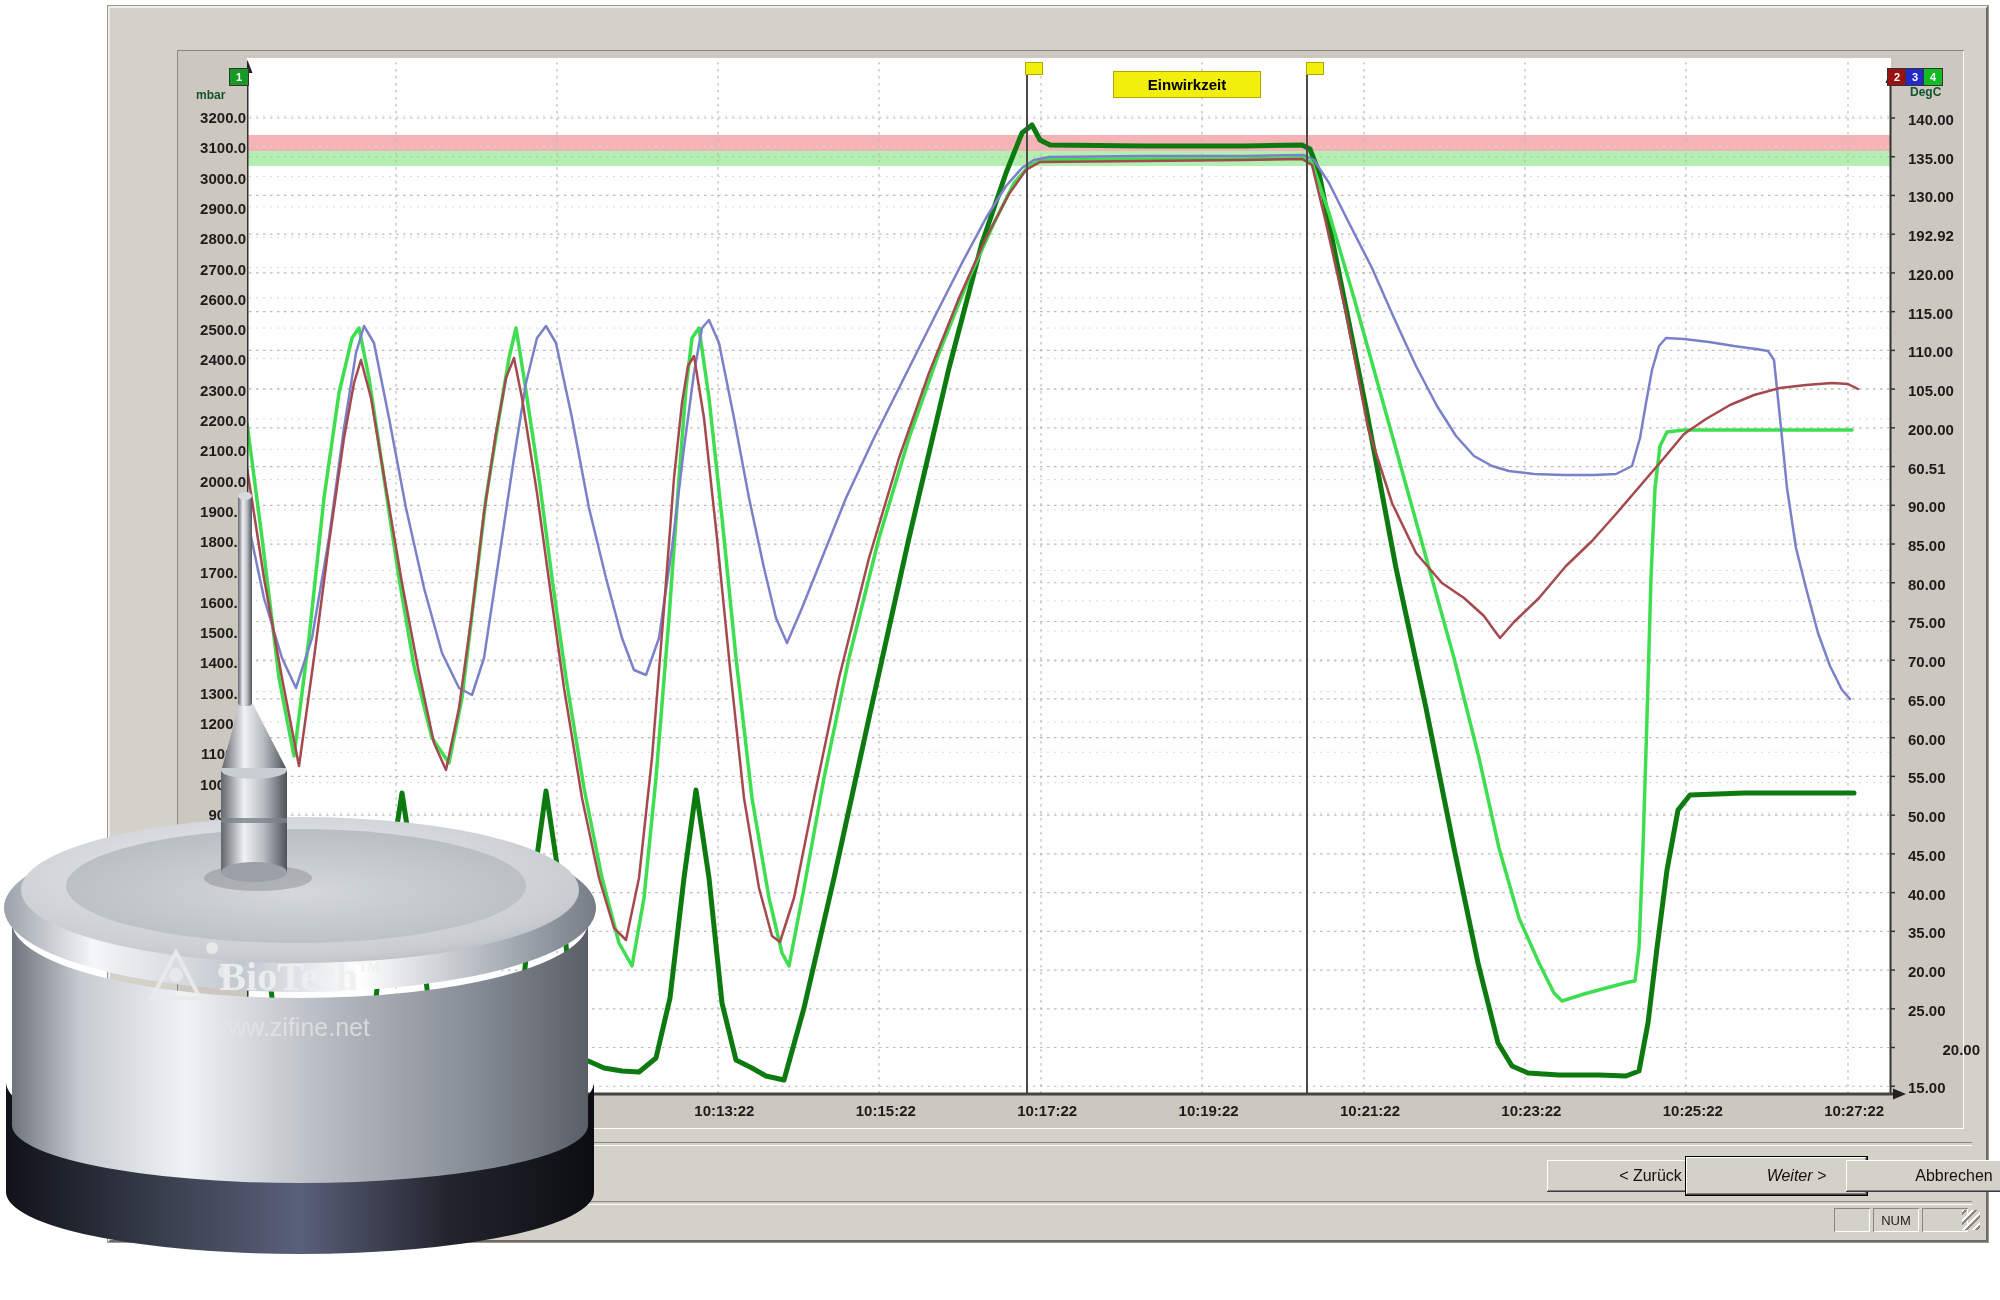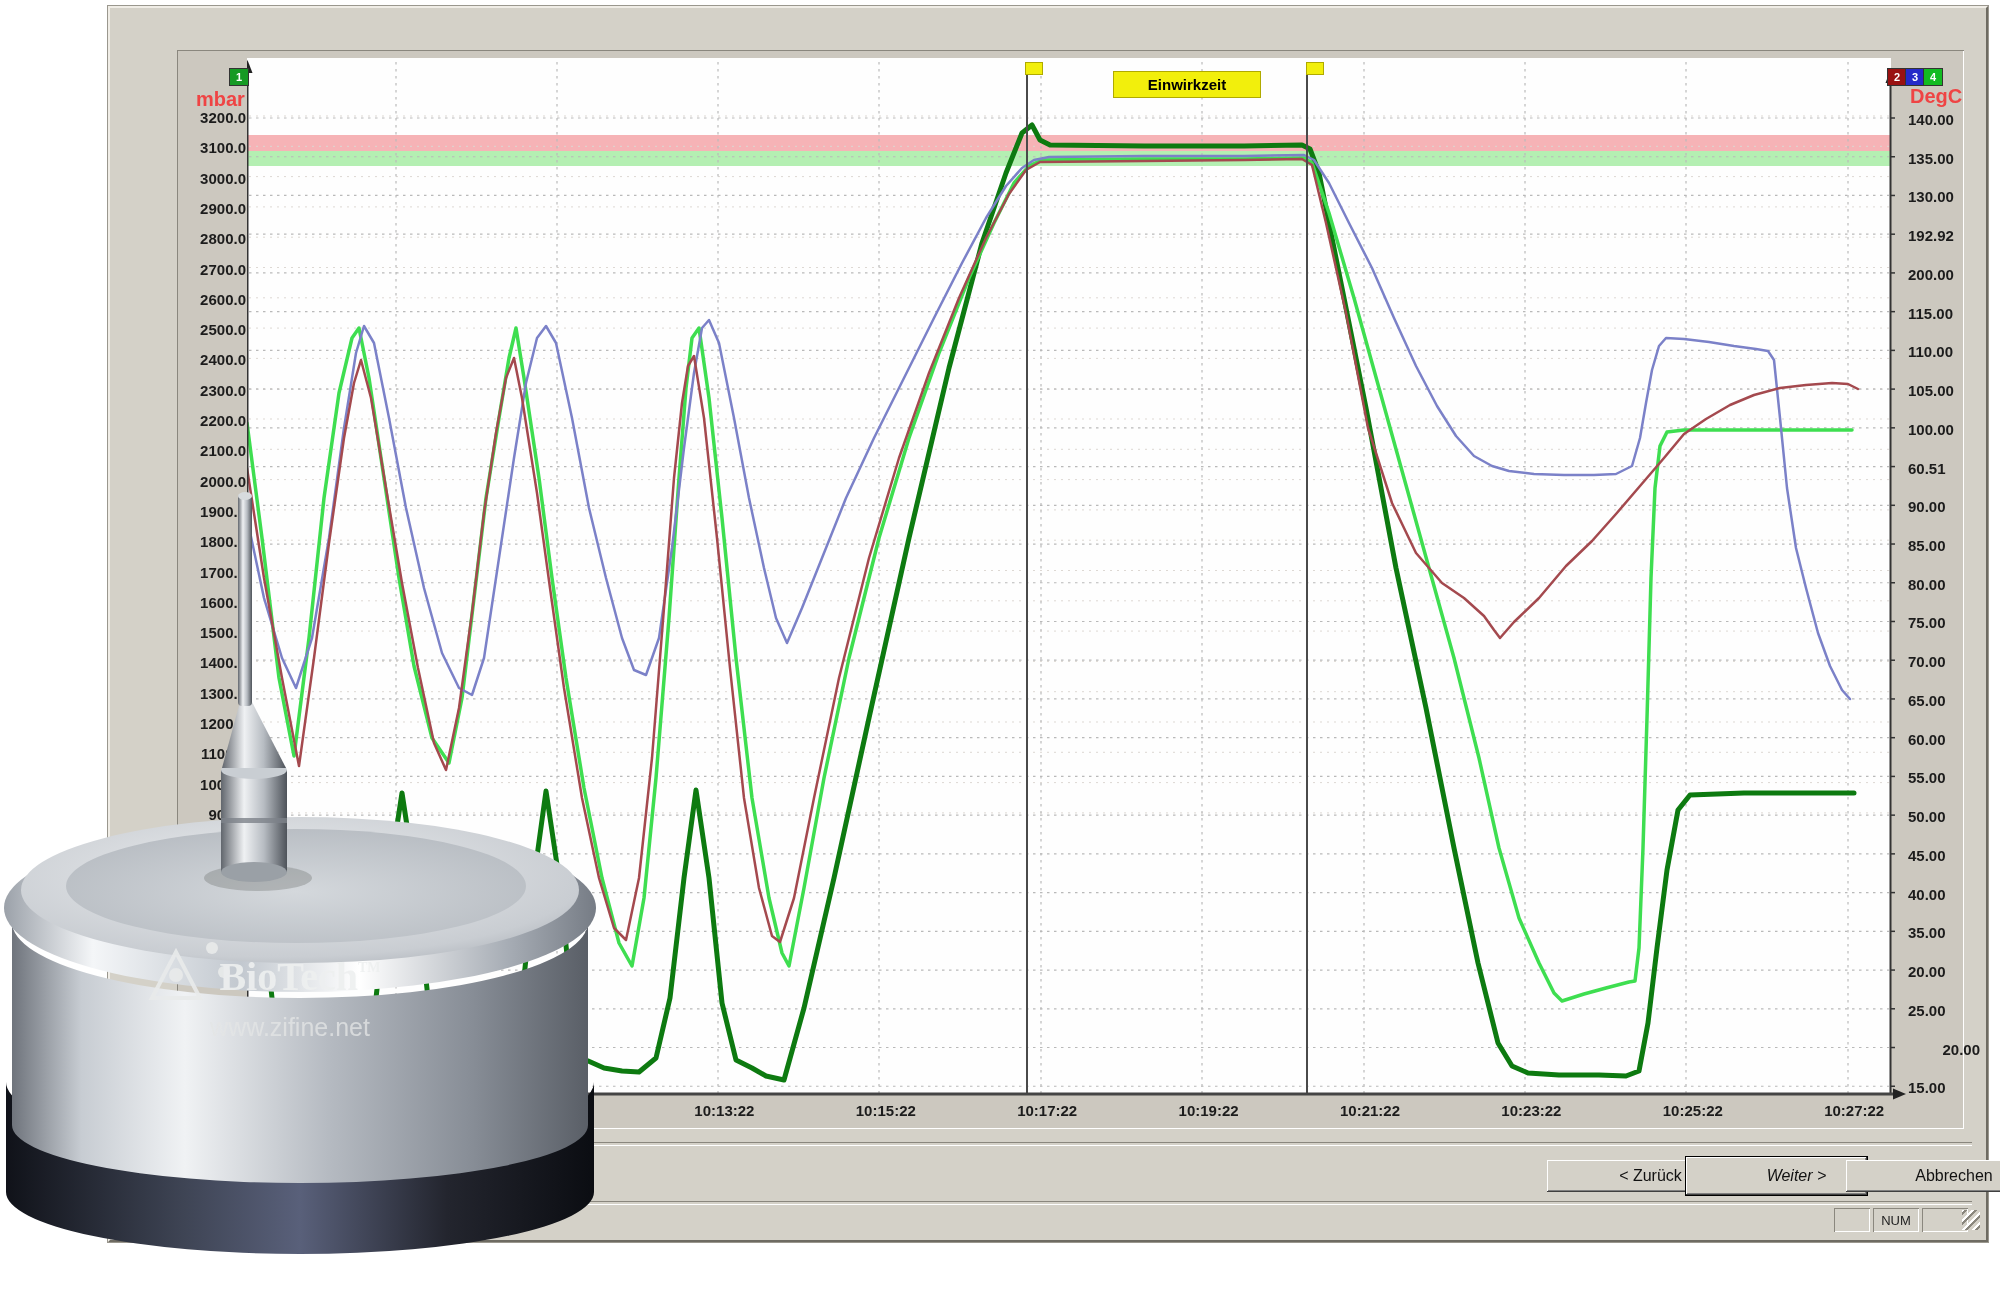--- a/index.html
+++ b/index.html
@@ -17,21 +17,21 @@
     box-shadow:inset -1px -1px 0 #404040, inset 1px 1px 0 #ffffff, inset -2px -2px 0 #808080;
     display:flex;align-items:center;justify-content:center;cursor:pointer;padding-left:40px;}
   .btn.default{outline:1px solid #000;box-shadow:inset -1px -1px 0 #404040, inset 1px 1px 0 #ffffff, inset -2px -2px 0 #808080;}
   .sunken{position:absolute;background:#d4d1c8;box-shadow:inset 1px 1px 0 #8a877e, inset -1px -1px 0 #ffffff;}
   .statusnum{font-size:13px;color:#222;display:flex;align-items:center;justify-content:center;}
   .grip{position:absolute;width:18px;height:20px;
     background:repeating-linear-gradient(135deg,#fff 0 2px,#8a877e 2px 4px,transparent 4px 7px);}
   
   .overlay{position:absolute;left:0;top:0;width:2000px;height:1300px;pointer-events:none;z-index:10;}
   .tick{position:absolute;font-size:15px;font-weight:700;color:#1c1c1c;letter-spacing:0;}
-  .axisunit{position:absolute;font-size:20px;font-weight:700;color:#ef4444;}
+  .axisunit{position:absolute;font-size:12px;font-weight:700;color:#14532d;}
   .legendbox{position:absolute;width:18px;height:16px;color:#fff;font-size:11px;font-weight:700;
     display:flex;align-items:center;justify-content:center;border:1px solid #333;pointer-events:auto;}
   .einwirk{position:absolute;background:#f2ef0c;border:1px solid #b0aa00;color:#000;
     font-size:15px;font-weight:700;display:flex;align-items:center;justify-content:center;pointer-events:auto;}
   .ycap{position:absolute;width:16px;height:11px;background:#f2ef0c;border:1px solid #b0aa00;pointer-events:auto;}
   .device-svg{position:absolute;left:0;top:470px;z-index:50;}
   svg{display:block;}
 </style>
 </head>
 <body>
@@ -226,25 +226,25 @@
         <div class="tick" style="left: 176px; top: 654.4px; width: 70px; text-align: right;">1400.0</div>
         <div class="tick" style="left: 176px; top: 684.7px; width: 70px; text-align: right;">1300.0</div>
         <div class="tick" style="left: 176px; top: 715px; width: 70px; text-align: right;">1200.0</div>
         <div class="tick" style="left: 176px; top: 745.3px; width: 70px; text-align: right;">1100.0</div>
         <div class="tick" style="left: 176px; top: 775.6px; width: 70px; text-align: right;">1000.0</div>
         <div class="tick" style="left: 176px; top: 805.9px; width: 70px; text-align: right;">900.0</div>
         <div class="tick" style="left: 1908px; top: 111px; width: 72px; text-align: left;">140.00</div>
         <div class="tick" style="left: 1908px; top: 149.73px; width: 72px; text-align: left;">135.00</div>
         <div class="tick" style="left: 1908px; top: 188.46px; width: 72px; text-align: left;">130.00</div>
         <div class="tick" style="left: 1908px; top: 227.19px; width: 72px; text-align: left;">192.92</div>
-        <div class="tick" style="left: 1908px; top: 265.92px; width: 72px; text-align: left;">200.00</div>
+        <div class="tick" style="left: 1908px; top: 265.92px; width: 72px; text-align: left;">120.00</div>
         <div class="tick" style="left: 1908px; top: 304.65px; width: 72px; text-align: left;">115.00</div>
         <div class="tick" style="left: 1908px; top: 343.38px; width: 72px; text-align: left;">110.00</div>
         <div class="tick" style="left: 1908px; top: 382.11px; width: 72px; text-align: left;">105.00</div>
-        <div class="tick" style="left: 1908px; top: 420.84px; width: 72px; text-align: left;">100.00</div>
+        <div class="tick" style="left: 1908px; top: 420.84px; width: 72px; text-align: left;">200.00</div>
         <div class="tick" style="left: 1908px; top: 459.57px; width: 72px; text-align: left;">60.51</div>
         <div class="tick" style="left: 1908px; top: 498.3px; width: 72px; text-align: left;">90.00</div>
         <div class="tick" style="left: 1908px; top: 537.03px; width: 72px; text-align: left;">85.00</div>
         <div class="tick" style="left: 1908px; top: 575.76px; width: 72px; text-align: left;">80.00</div>
         <div class="tick" style="left: 1908px; top: 614.49px; width: 72px; text-align: left;">75.00</div>
         <div class="tick" style="left: 1908px; top: 653.22px; width: 72px; text-align: left;">70.00</div>
         <div class="tick" style="left: 1908px; top: 691.95px; width: 72px; text-align: left;">65.00</div>
         <div class="tick" style="left: 1908px; top: 730.68px; width: 72px; text-align: left;">60.00</div>
         <div class="tick" style="left: 1908px; top: 769.41px; width: 72px; text-align: left;">55.00</div>
         <div class="tick" style="left: 1908px; top: 808.14px; width: 72px; text-align: left;">50.00</div>

